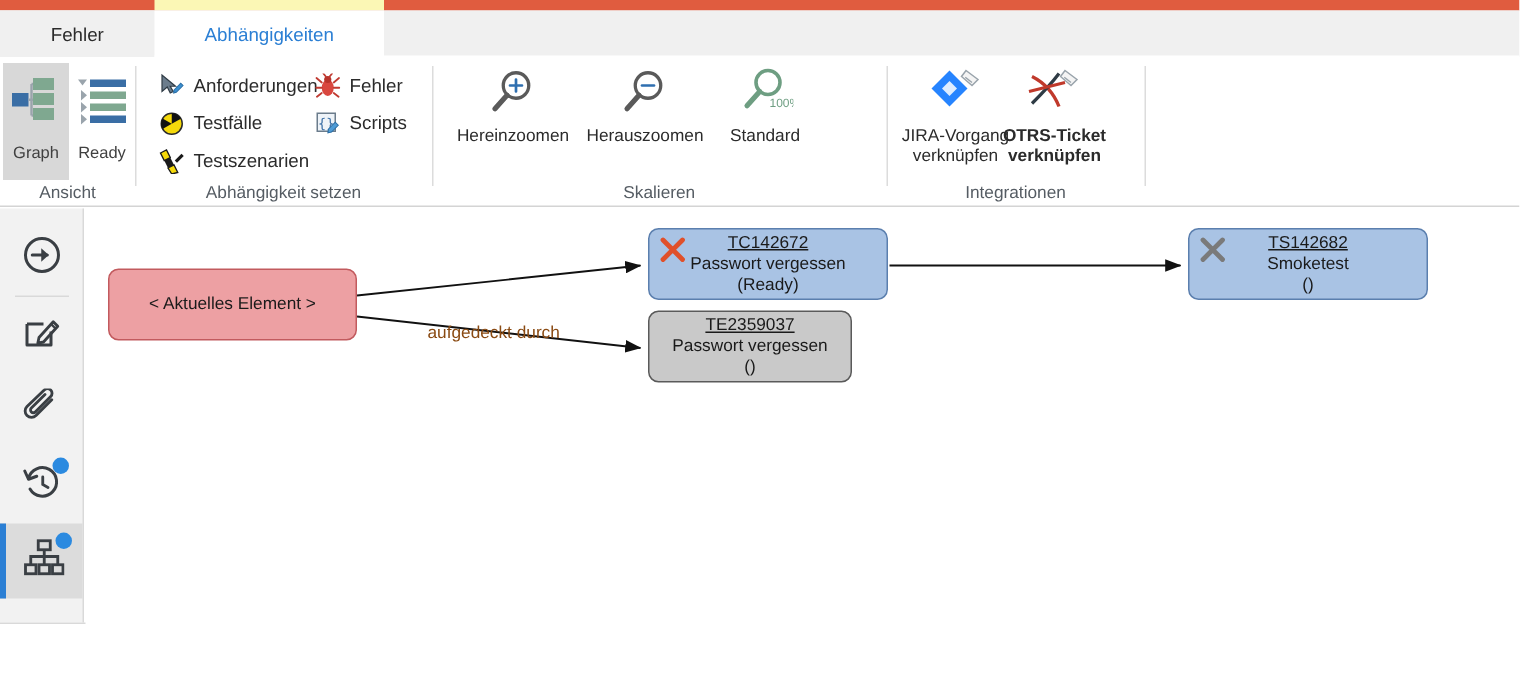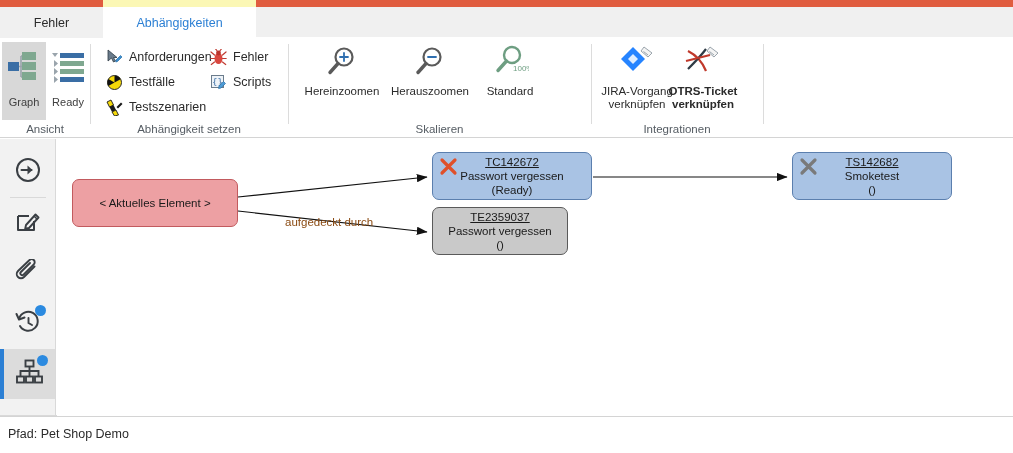--- a/index.html
+++ b/index.html
@@ -405,17 +405,14 @@
         </svg>
       </span>
       <div class="nid">TS142682</div>
       <div>Smoketest</div>
       <div>()</div>
     </div>
   </div>
 
   <div class="filler-left"></div>
 
-  <div class="statusbar">
-    <div class="txt">Pfad: Pet Shop Demo</div>
-  </div>
 
 </div>
 
 </body></html>

